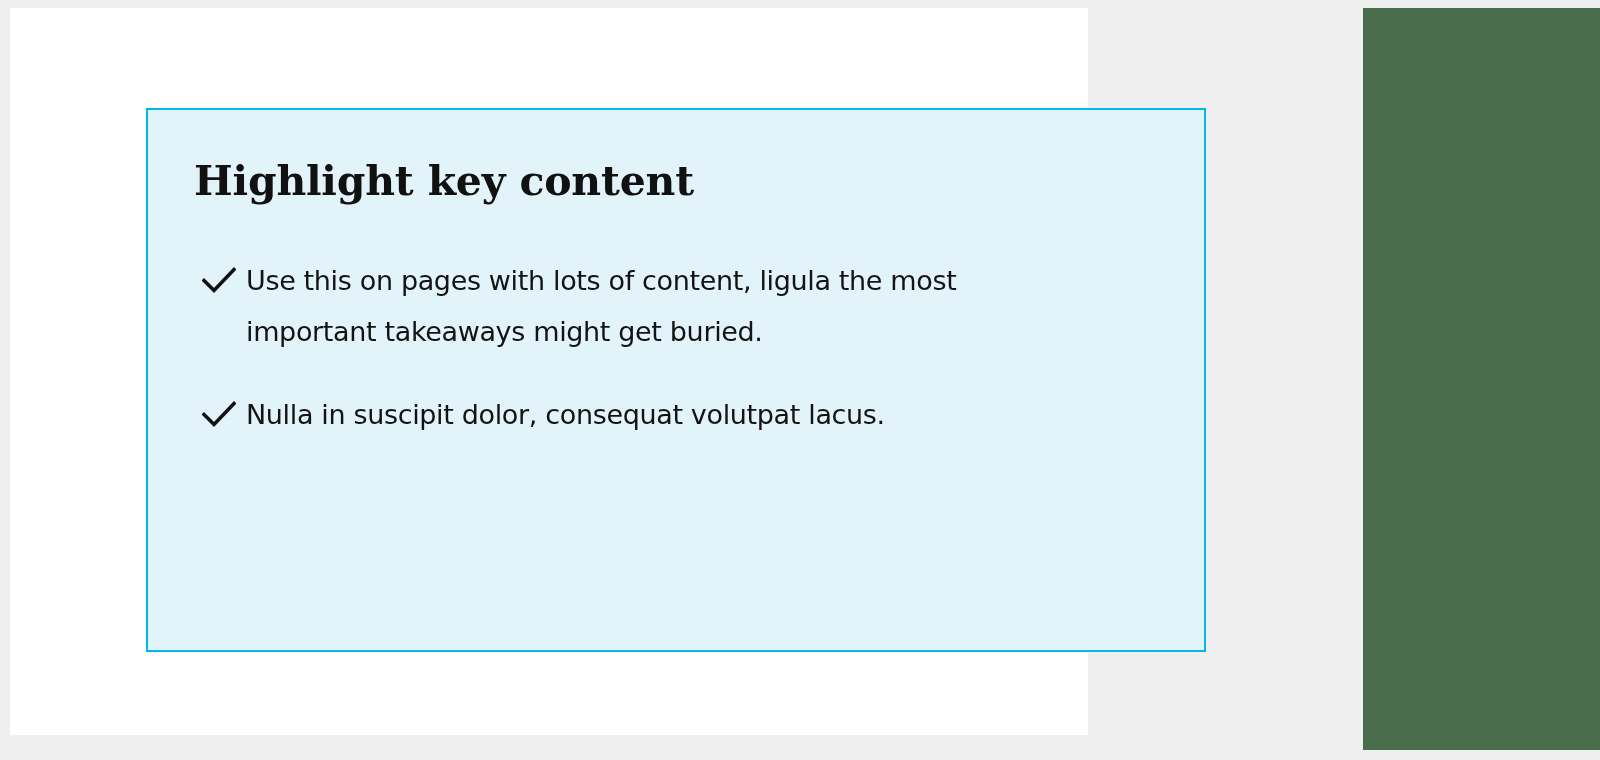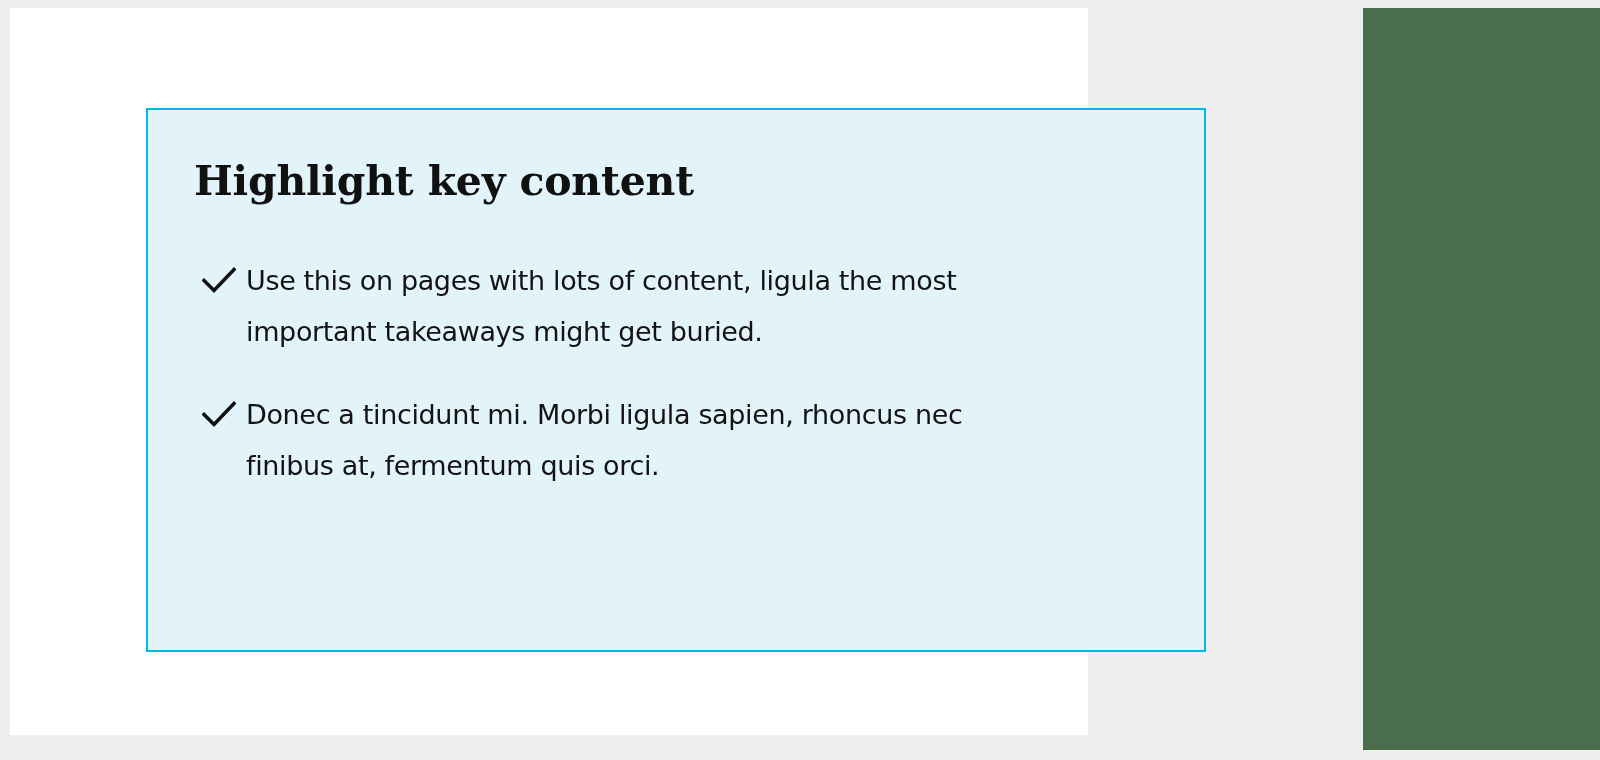--- a/index.html
+++ b/index.html
@@ -154,29 +154,29 @@
 
           <li class="callout-item">
             <span class="check-icon">
               <svg width="34" height="28" viewBox="0 0 34 28" aria-hidden="true">
                 <path d="M2 14.5 L12 24.5 L32 3.5" fill="none" stroke="#111111" stroke-width="3.6" stroke-linecap="square" stroke-linejoin="miter"></path>
               </svg>
             </span>
             <span class="callout-item-text">Use this on pages with lots of content, ligula the most important takeaways might get buried.</span>
           </li>
 
-
           <li class="callout-item">
             <span class="check-icon">
               <svg width="34" height="28" viewBox="0 0 34 28" aria-hidden="true">
                 <path d="M2 14.5 L12 24.5 L32 3.5" fill="none" stroke="#111111" stroke-width="3.6" stroke-linecap="square" stroke-linejoin="miter"></path>
               </svg>
             </span>
-            <span class="callout-item-text">Donec a tincidunt mi. Morbi ligula sapien, rhoncus nec finibus at, fermentum quis orci.</span>
+            <span class="callout-item-text">Nulla in suscipit dolor, consequat volutpat lacus.</span>
           </li>
+
 
         </ul>
       </div>
     </div>
 
   </div>
 
   <div id="page-top-gutter"></div>
   <div id="page-left-gutter"></div>
   <div id="page-bottom-gutter"></div>

